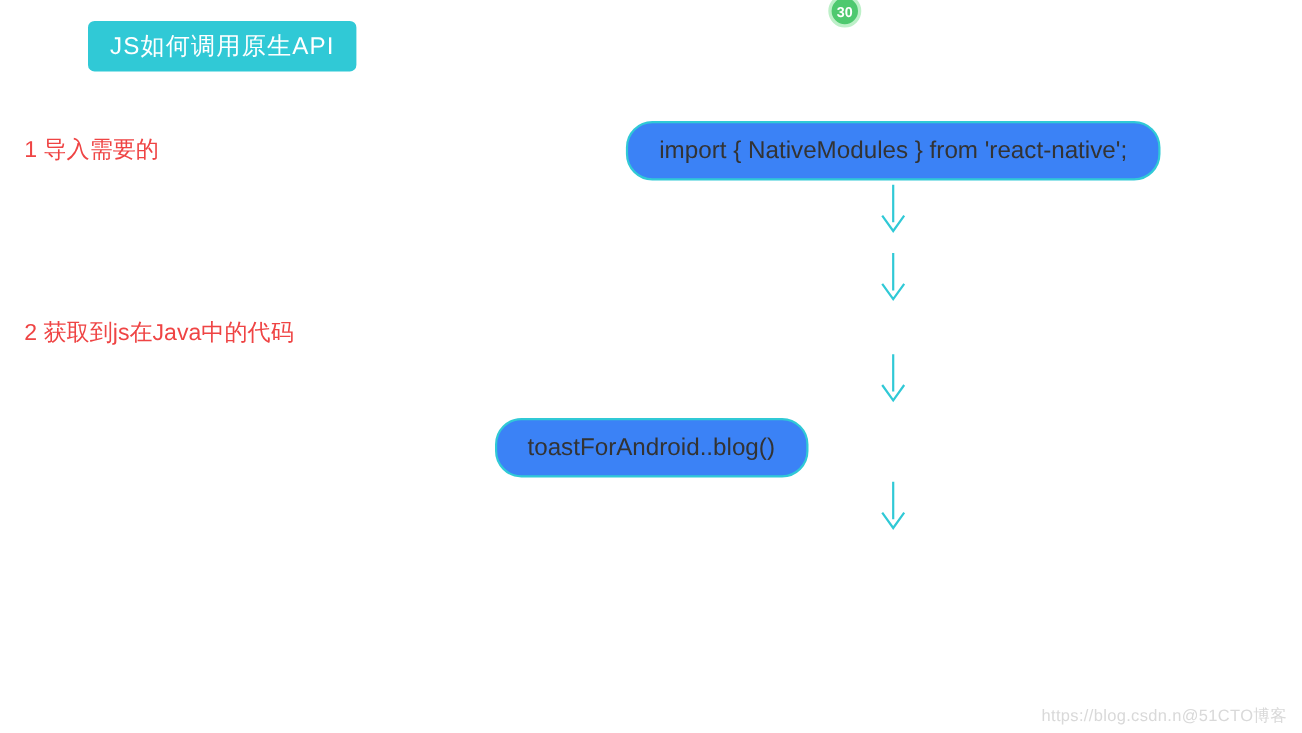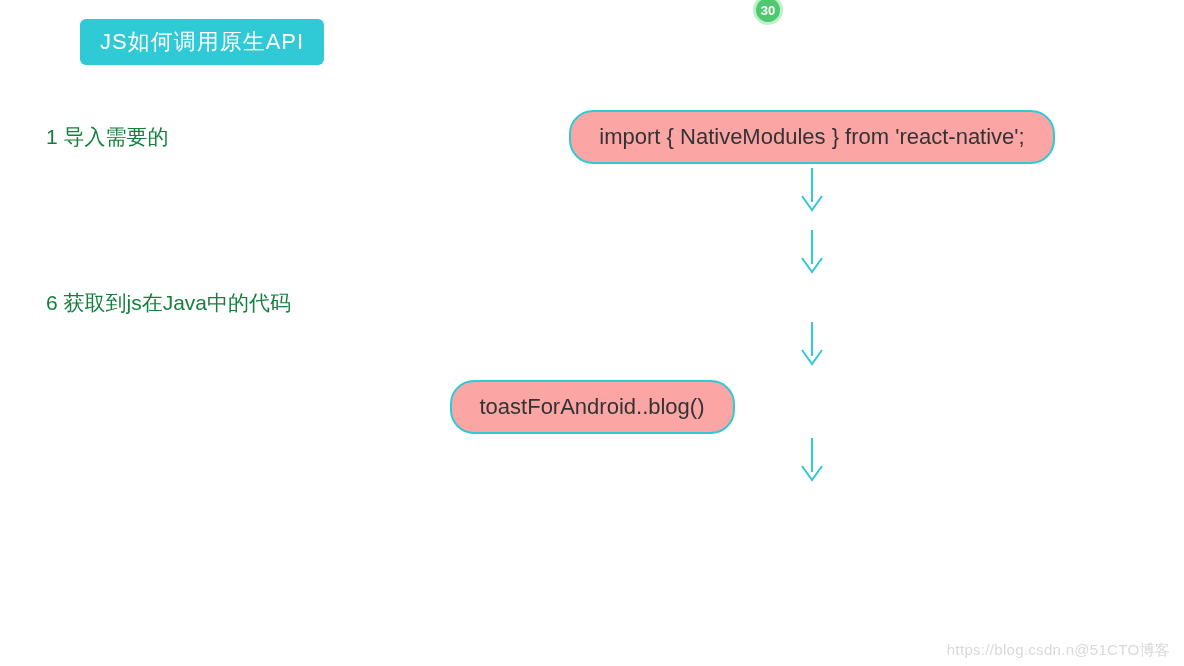--- a/index.html
+++ b/index.html
@@ -57,38 +57,38 @@
       left: 0;
       width: 100%;
     }
     .row {
       display: flex;
       align-items: center;
       width: 100%;
     }
     .left-col {
       width: 440px;
-      padding-left: 46px;
-      color: #15803d;
+      padding-left: 22px;
+      color: #ef4444;
       font-size: 21px;
       line-height: 1.45;
     }
     .left-col .indent { padding-left: 22px; display: block; }
     .right-col {
       flex: 1;
       display: flex;
       justify-content: center;
     }
     .flow-box {
       border: 2px solid #30c9d6;
       border-radius: 24px;
       padding: 12px 28px;
       color: #333333;
       font-size: 22px;
-      background: #fca5a5;
+      background: #3b82f6;
       white-space: nowrap;
     }
     .arrow-row {
       display: flex;
       justify-content: center;
       margin-left: 440px;
       width: calc(100% - 440px);
       height: 52px;
       align-items: center;
     }
@@ -138,21 +138,21 @@
     <svg viewBox="0 0 30 48">
       <line x1="15" y1="2" x2="15" y2="36" stroke="#30c9d6" stroke-width="2"></line>
       <polyline points="5,30 15,44 25,30" fill="none" stroke="#30c9d6" stroke-width="2"></polyline>
     </svg>
   </div>
 
   <div class="gap-tall"></div>
 
   <div class="row">
     <div class="left-col">
-      <span>6  获取到js在Java中的代码</span>
+      <span>2  获取到js在Java中的代码</span>
     </div>
   </div>
 
   <div class="arrow-row">
     <svg viewBox="0 0 30 48">
       <line x1="15" y1="2" x2="15" y2="36" stroke="#30c9d6" stroke-width="2"></line>
       <polyline points="5,30 15,44 25,30" fill="none" stroke="#30c9d6" stroke-width="2"></polyline>
     </svg>
   </div>
 

